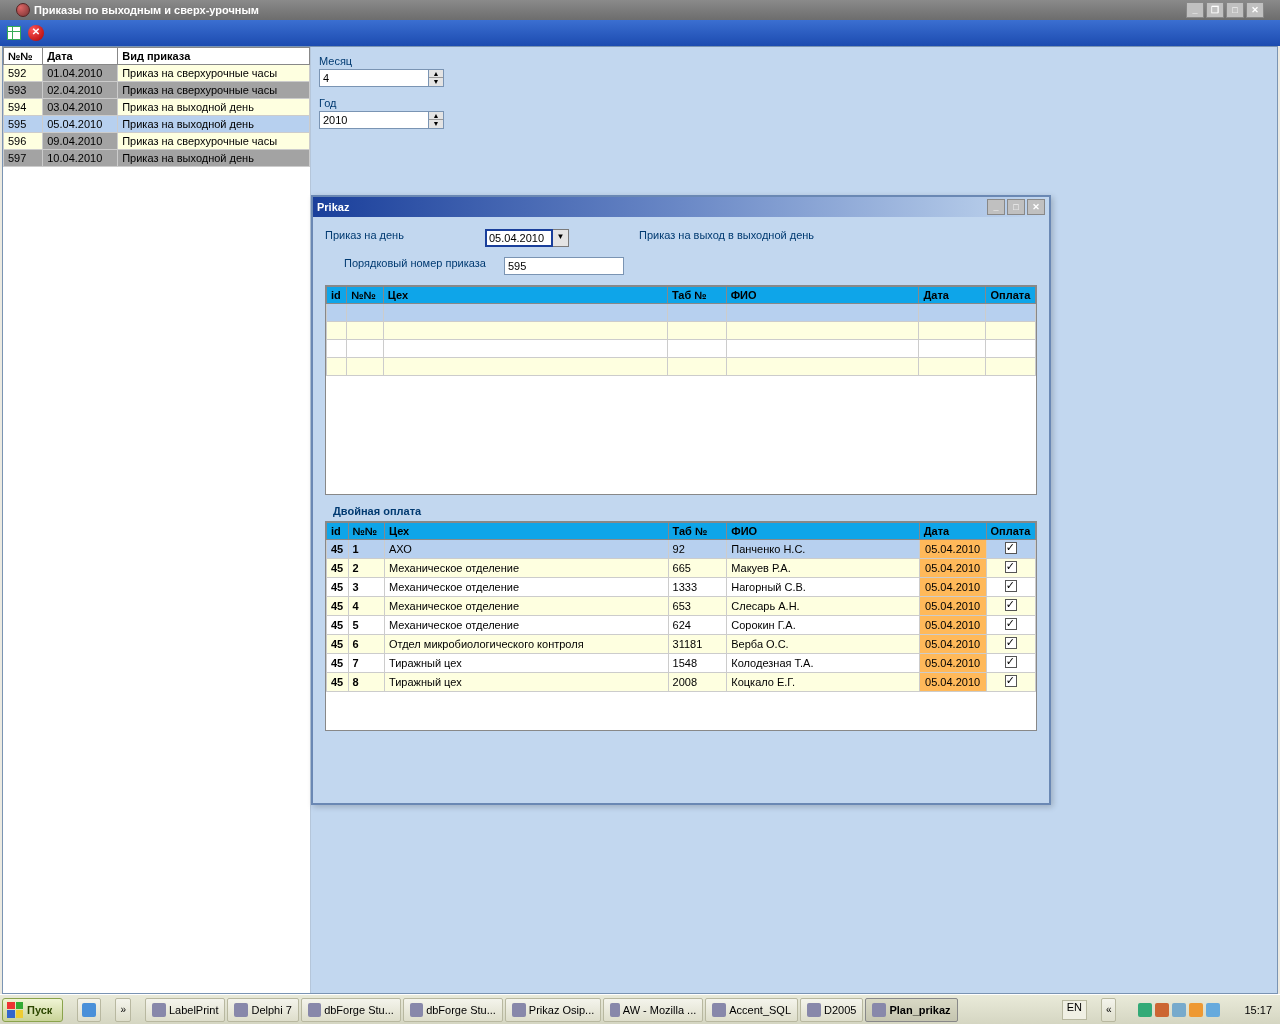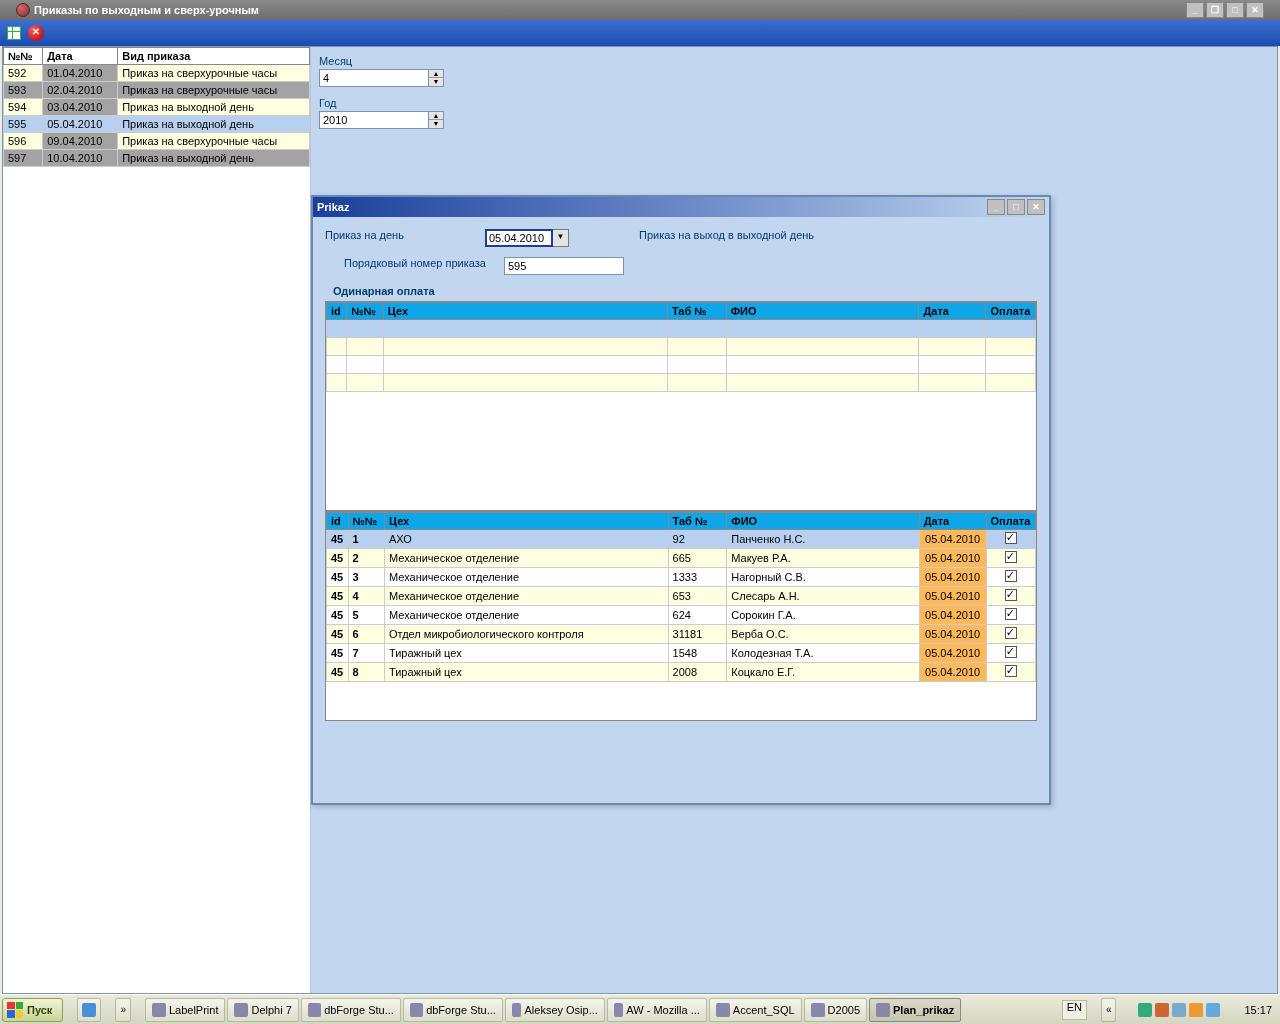--- a/index.html
+++ b/index.html
@@ -193,21 +193,20 @@
             <input value="05.04.2010" style="">
             <div class="dd">▼</div>
           </div>
           <span style="margin-left:70px;color:#013a71;">Приказ на выход в выходной день</span>
         </div>
         <div class="form-row">
           <label style="width:160px;margin-left:19px;">Порядковый номер приказа</label>
           <input class="txt" value="595" style="">
         </div>
 
-        <div class="section-title">Одинарная оплата</div>
         <div class="inner-grid-wrap">
           <table class="g2">
               <thead>
                 <tr id="sg-head">
                   <th class="idc">id</th>
                   <th class="nn">№№</th>
                   <th class="ceh">Цех</th>
                   <th class="tab">Таб №</th>
                   <th class="fio">ФИО</th>
                   <th class="dt">Дата</th>
@@ -248,20 +247,21 @@
                   <td></td>
                   <td></td>
                   <td></td>
                   <td></td>
                   <td></td>
                 </tr>
               </tbody>
             </table>
         </div>
 
+        <div class="section-title" style="margin-top:10px;">Двойная оплата</div>
         <div class="inner-grid-wrap2">
           <table class="g2">
               <thead>
                 <tr id="dg-head">
                   <th class="idc">id</th>
                   <th class="nn">№№</th>
                   <th class="ceh">Цех</th>
                   <th class="tab">Таб №</th>
                   <th class="fio">ФИО</th>
                   <th class="dt">Дата</th>
@@ -375,21 +375,21 @@
       <div class="tb-item">
         <div class="tb-icon"></div>
         <span>dbForge Stu...</span>
       </div>
       <div class="tb-item">
         <div class="tb-icon"></div>
         <span>dbForge Stu...</span>
       </div>
       <div class="tb-item">
         <div class="tb-icon"></div>
-        <span>Aleksey Osip...</span>
+        <span>Prikaz Osip...</span>
       </div>
       <div class="tb-item">
         <div class="tb-icon"></div>
         <span>AW - Mozilla ...</span>
       </div>
       <div class="tb-item">
         <div class="tb-icon"></div>
         <span>Accent_SQL</span>
       </div>
       <div class="tb-item">

